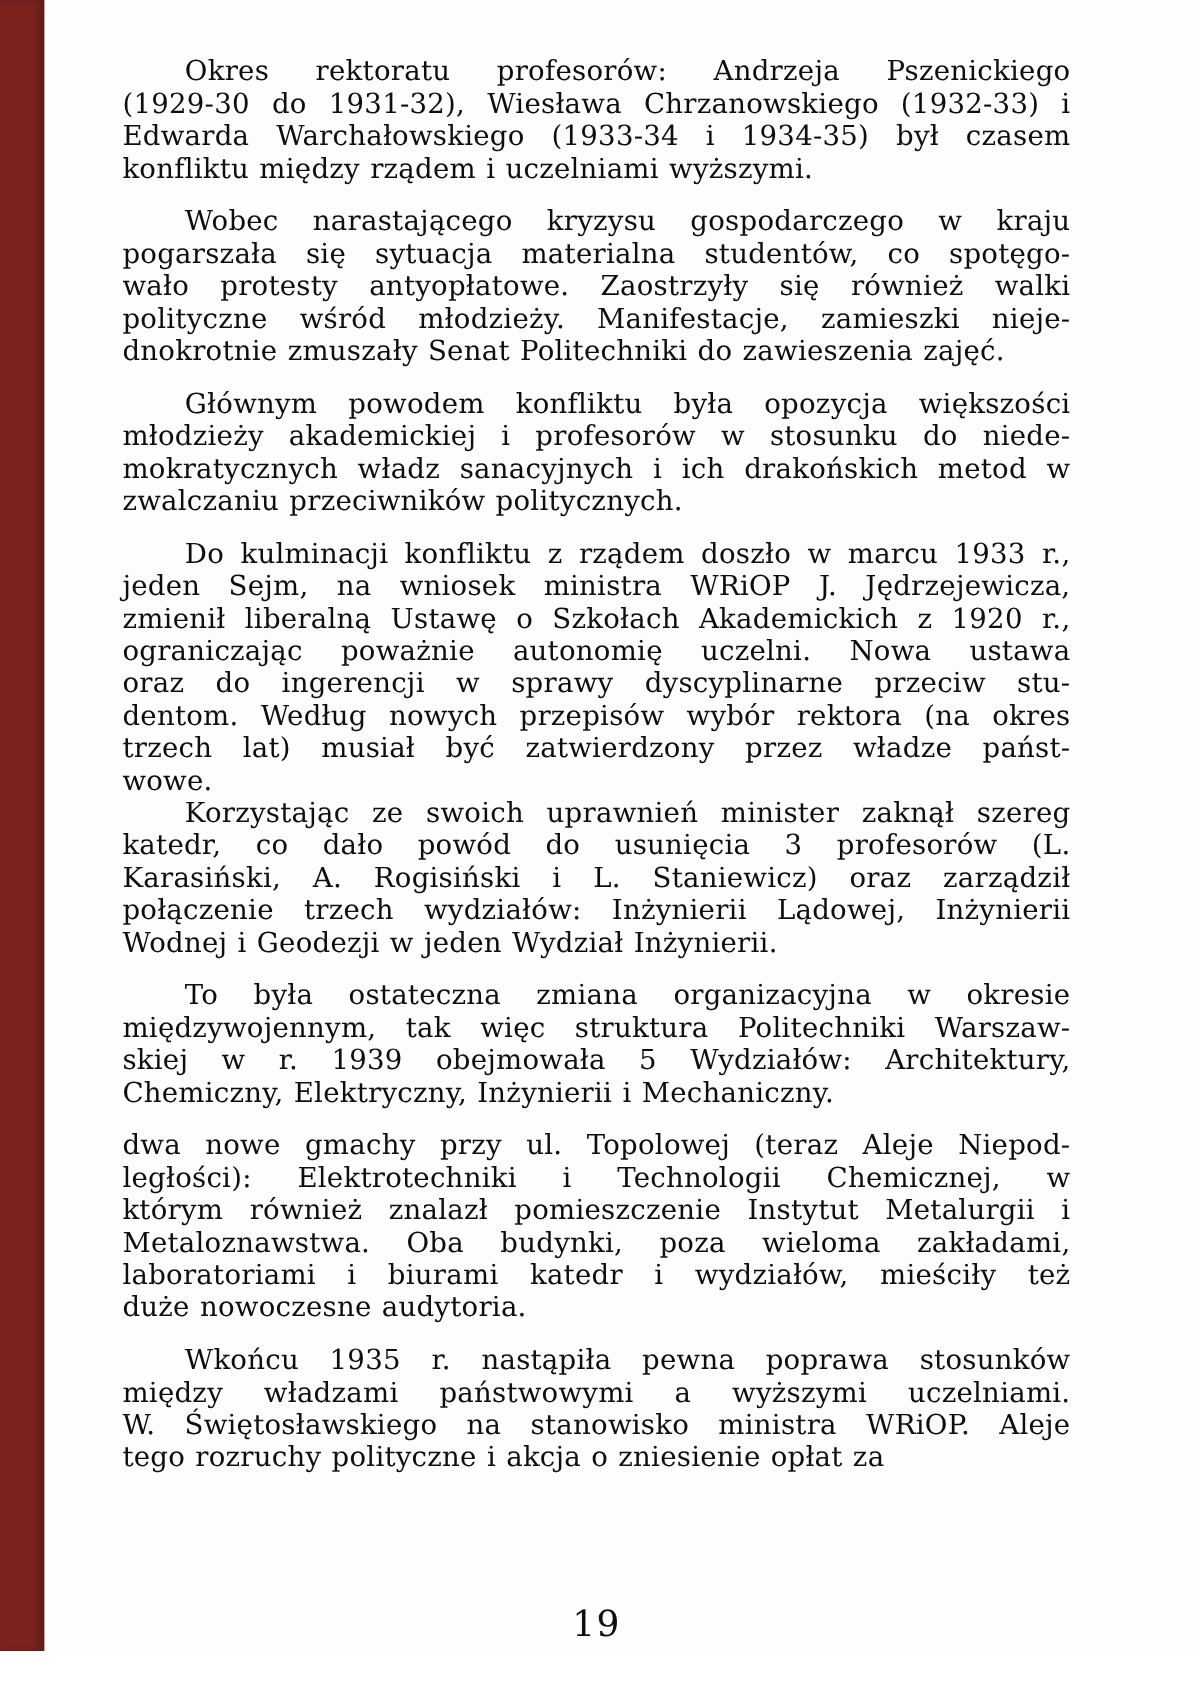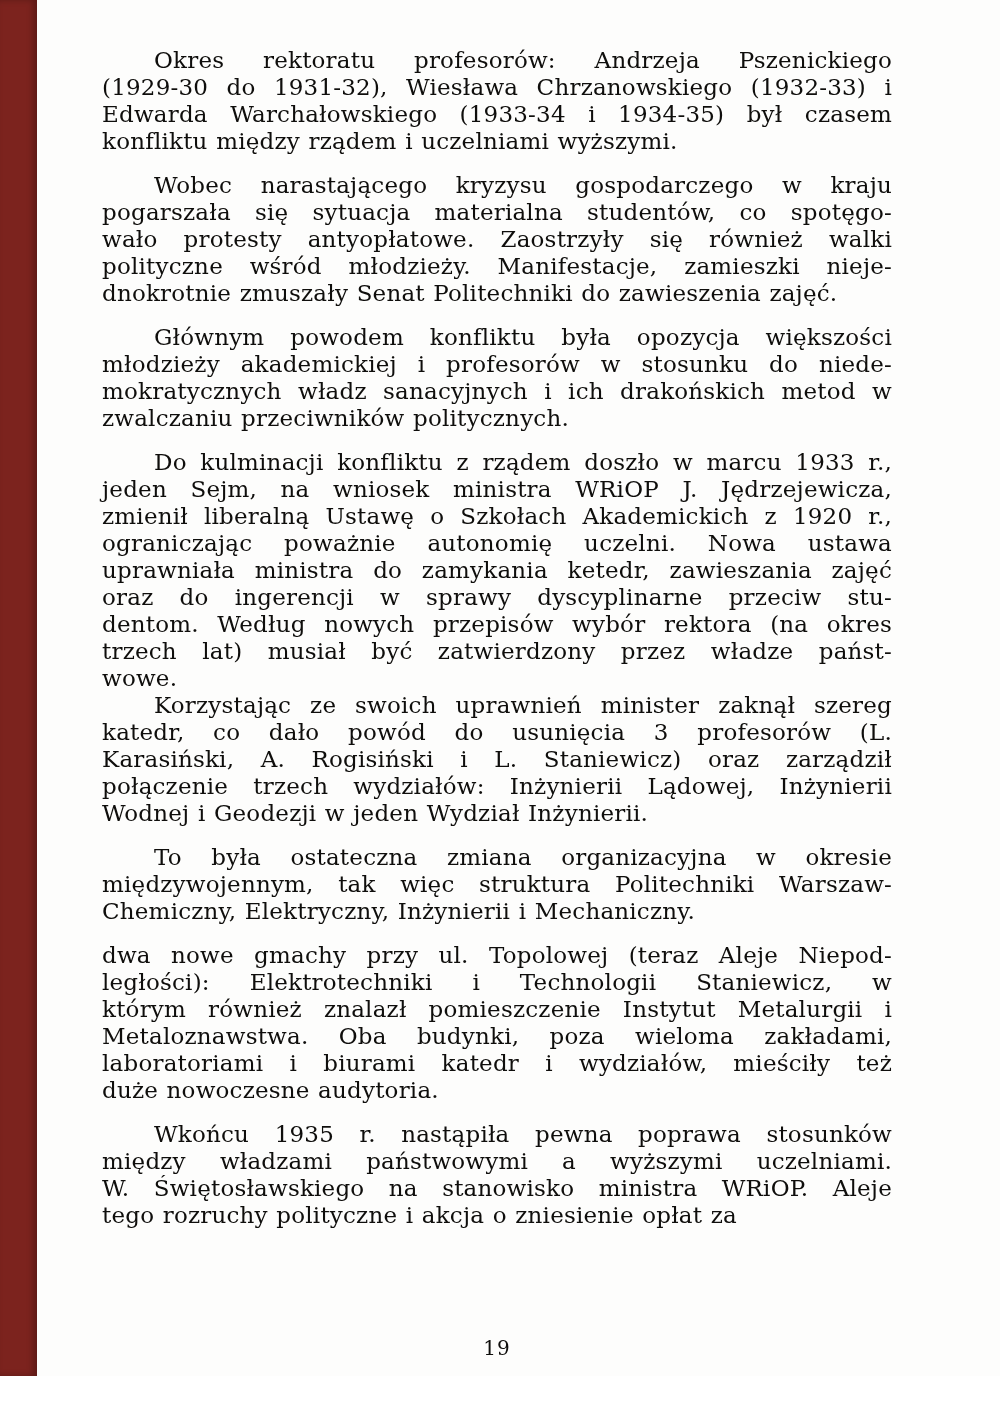--- a/index.html
+++ b/index.html
@@ -48,21 +48,21 @@
   }
   .ln.ind {
     text-indent: 52px;
   }
   .page-number {
     position: absolute;
     left: 102px;
     top: 1336px;
     width: 790px;
     text-align: center;
-    font-size: 20px;
+    font-size: 30px;
     color: #0f0e0c;
     letter-spacing: 1px;
   }
 </style>
 </head>
 <body>
 
 <div class="page">
   <div class="binding-edge" style="background: rgb(124, 35, 30);"></div>
   <div class="text-block">
@@ -83,41 +83,41 @@
         <div class="ln ind">Głównym powodem konfliktu była opozycja większości</div>
         <div class="ln">młodzieży akademickiej i profesorów w stosunku do niede-</div>
         <div class="ln">mokratycznych władz sanacyjnych i ich drakońskich metod w</div>
         <div class="ln last">zwalczaniu przeciwników politycznych.</div>
       </div>
       <div class="para">
         <div class="ln ind">Do kulminacji konfliktu z rządem doszło w marcu 1933 r.,</div>
         <div class="ln">jeden Sejm, na wniosek ministra WRiOP J. Jędrzejewicza,</div>
         <div class="ln">zmienił liberalną Ustawę o Szkołach Akademickich z 1920 r.,</div>
         <div class="ln">ograniczając poważnie autonomię uczelni. Nowa ustawa</div>
-        <div class="ln">uprawniała ministra do zamykania ketedr, zawieszania zajęć</div>
         <div class="ln">oraz do ingerencji w sprawy dyscyplinarne przeciw stu-</div>
         <div class="ln">dentom. Według nowych przepisów wybór rektora (na okres</div>
         <div class="ln">trzech lat) musiał być zatwierdzony przez władze państ-</div>
         <div class="ln last">wowe.</div>
       </div>
       <div class="para tight">
         <div class="ln ind">Korzystając ze swoich uprawnień minister zaknął szereg</div>
         <div class="ln">katedr, co dało powód do usunięcia 3 profesorów (L.</div>
         <div class="ln">Karasiński, A. Rogisiński i L. Staniewicz) oraz zarządził</div>
         <div class="ln">połączenie trzech wydziałów: Inżynierii Lądowej, Inżynierii</div>
         <div class="ln last">Wodnej i Geodezji w jeden Wydział Inżynierii.</div>
       </div>
       <div class="para">
         <div class="ln ind">To była ostateczna zmiana organizacyjna w okresie</div>
         <div class="ln">międzywojennym, tak więc struktura Politechniki Warszaw-</div>
+        <div class="ln">skiej w r. 1939 obejmowała 5 Wydziałów: Architektury,</div>
         <div class="ln last">Chemiczny, Elektryczny, Inżynierii i Mechaniczny.</div>
       </div>
       <div class="para">
         <div class="ln">dwa nowe gmachy przy ul. Topolowej (teraz Aleje Niepod-</div>
-        <div class="ln">ległości): Elektrotechniki i Technologii Staniewicz, w</div>
+        <div class="ln">ległości): Elektrotechniki i Technologii Chemicznej, w</div>
         <div class="ln">którym również znalazł pomieszczenie Instytut Metalurgii i</div>
         <div class="ln">Metaloznawstwa. Oba budynki, poza wieloma zakładami,</div>
         <div class="ln">laboratoriami i biurami katedr i wydziałów, mieściły też</div>
         <div class="ln last">duże nowoczesne audytoria.</div>
       </div>
       <div class="para">
         <div class="ln ind">Wkońcu 1935 r. nastąpiła pewna poprawa stosunków</div>
         <div class="ln">między władzami państwowymi a wyższymi uczelniami.</div>
         <div class="ln">W. Świętosławskiego na stanowisko ministra WRiOP. Aleje</div>
         <div class="ln last">tego rozruchy polityczne i akcja o zniesienie opłat za</div>

